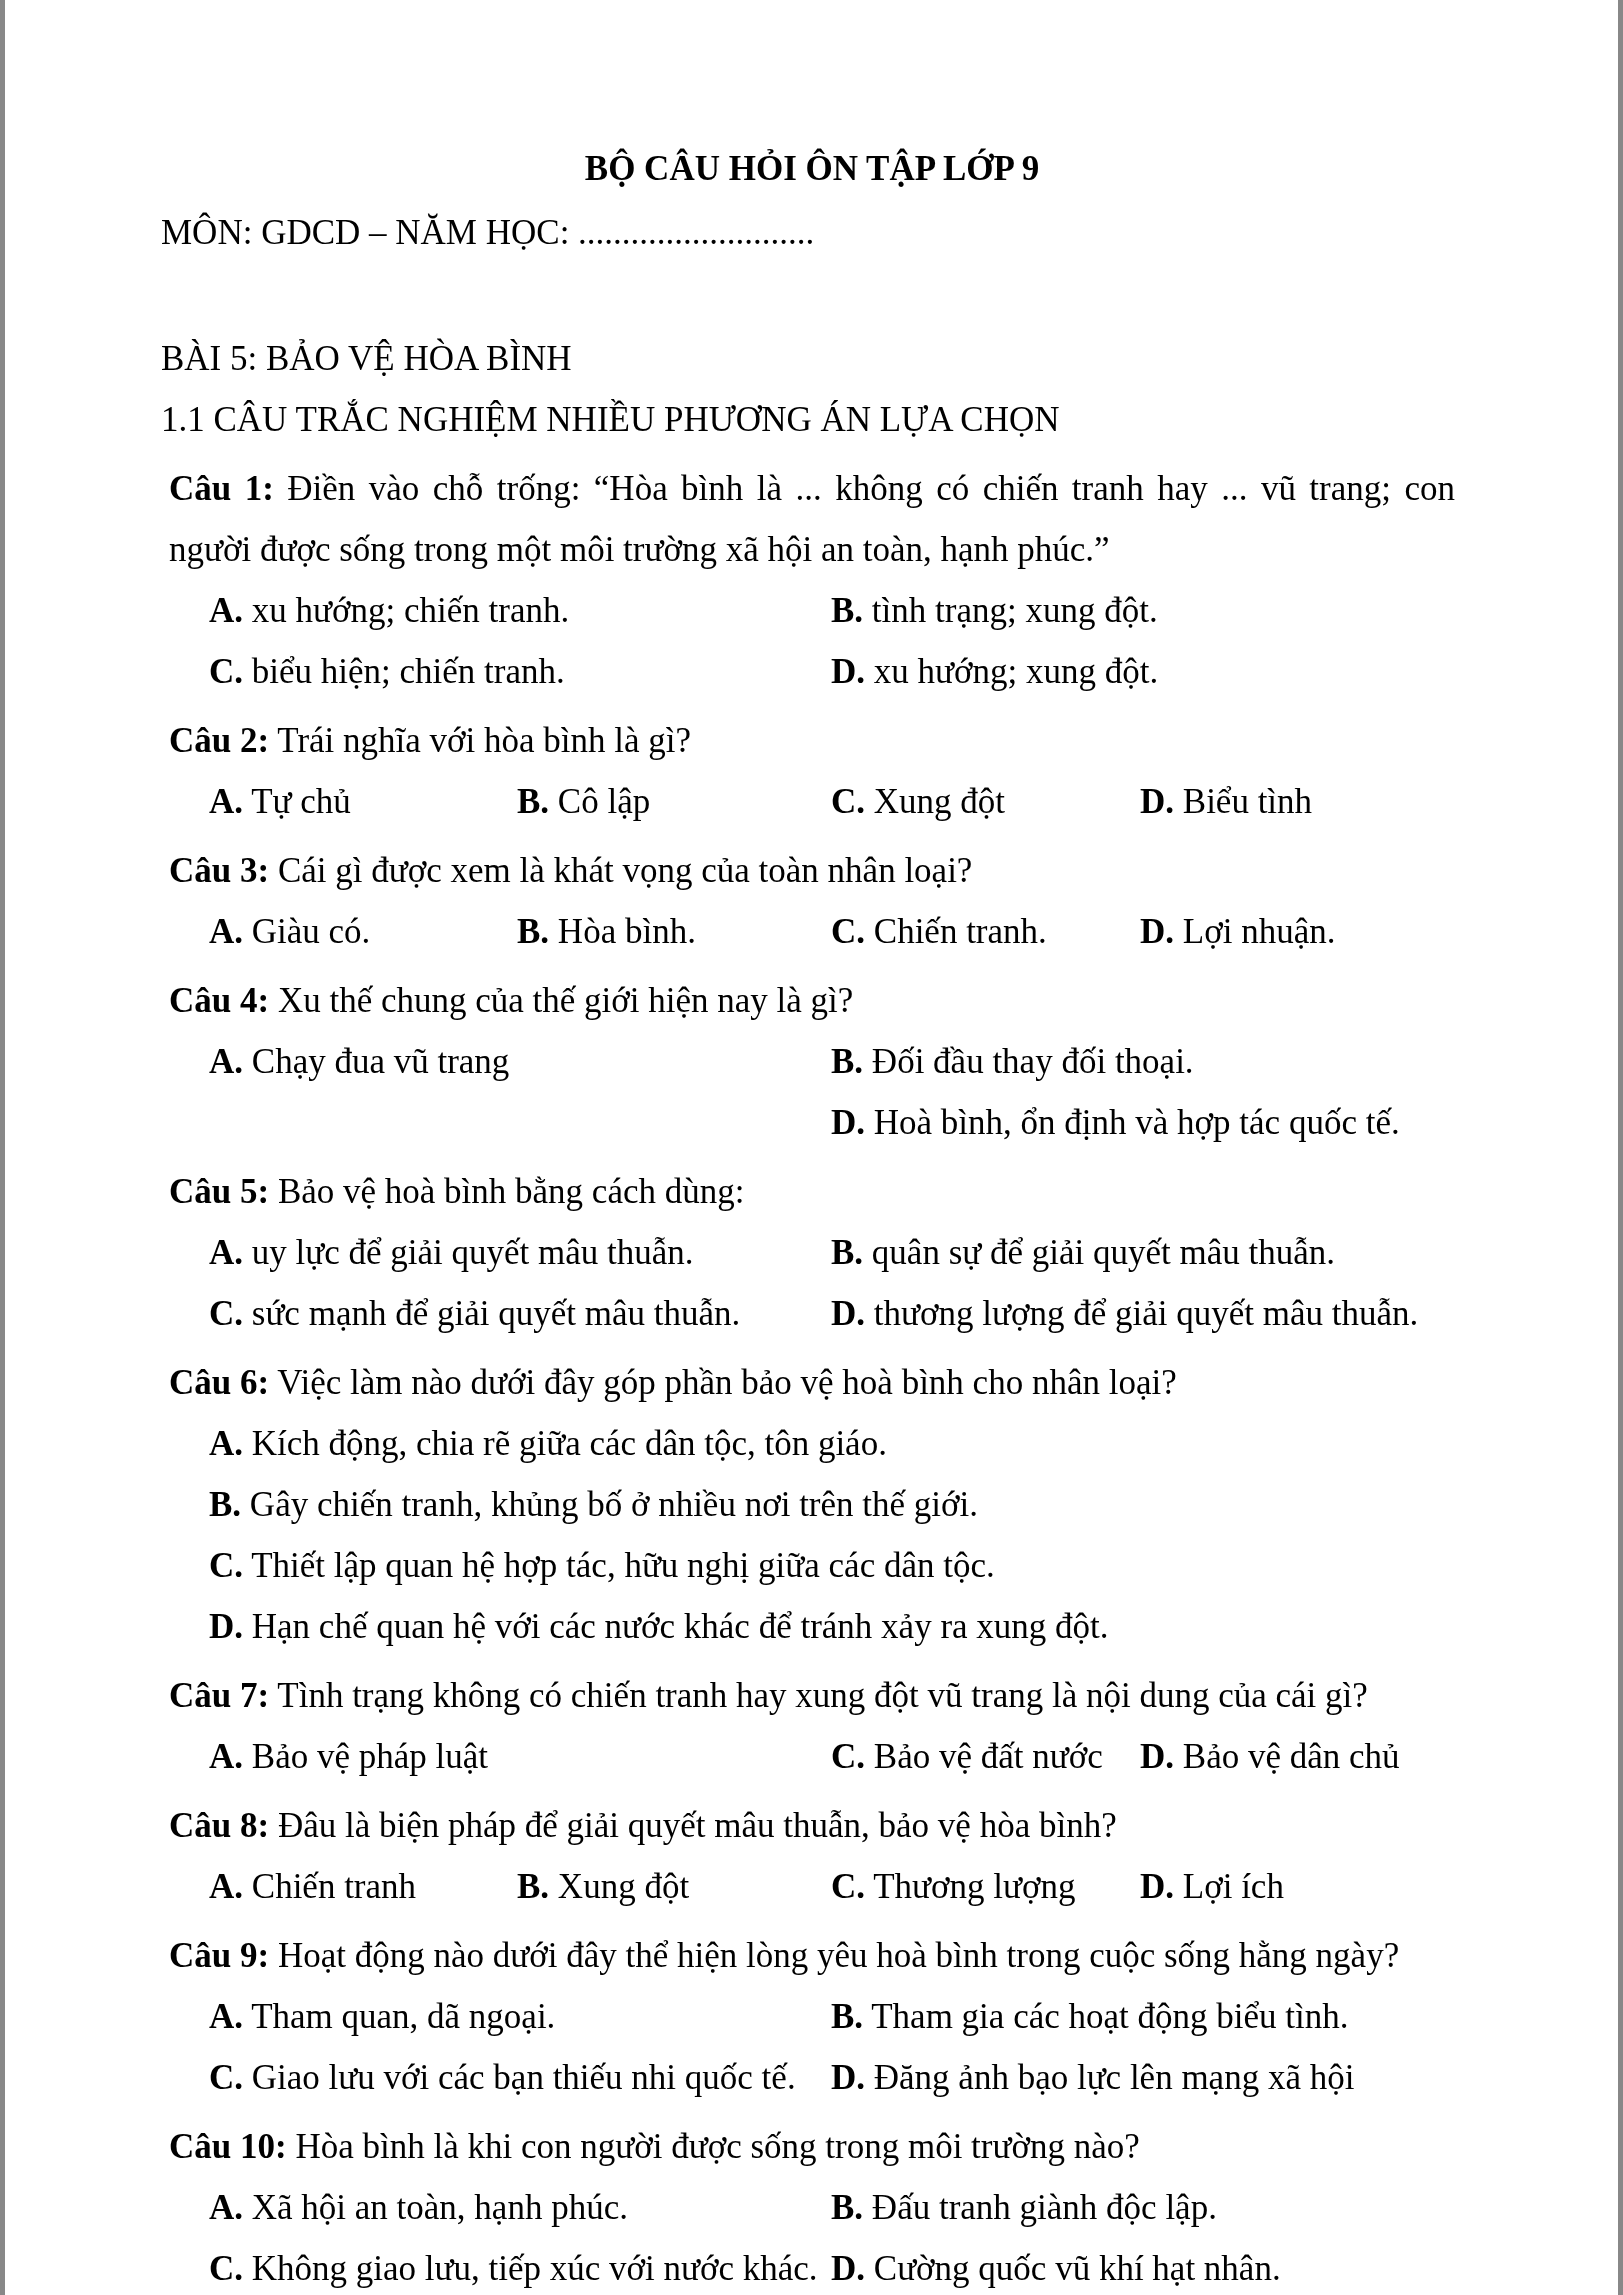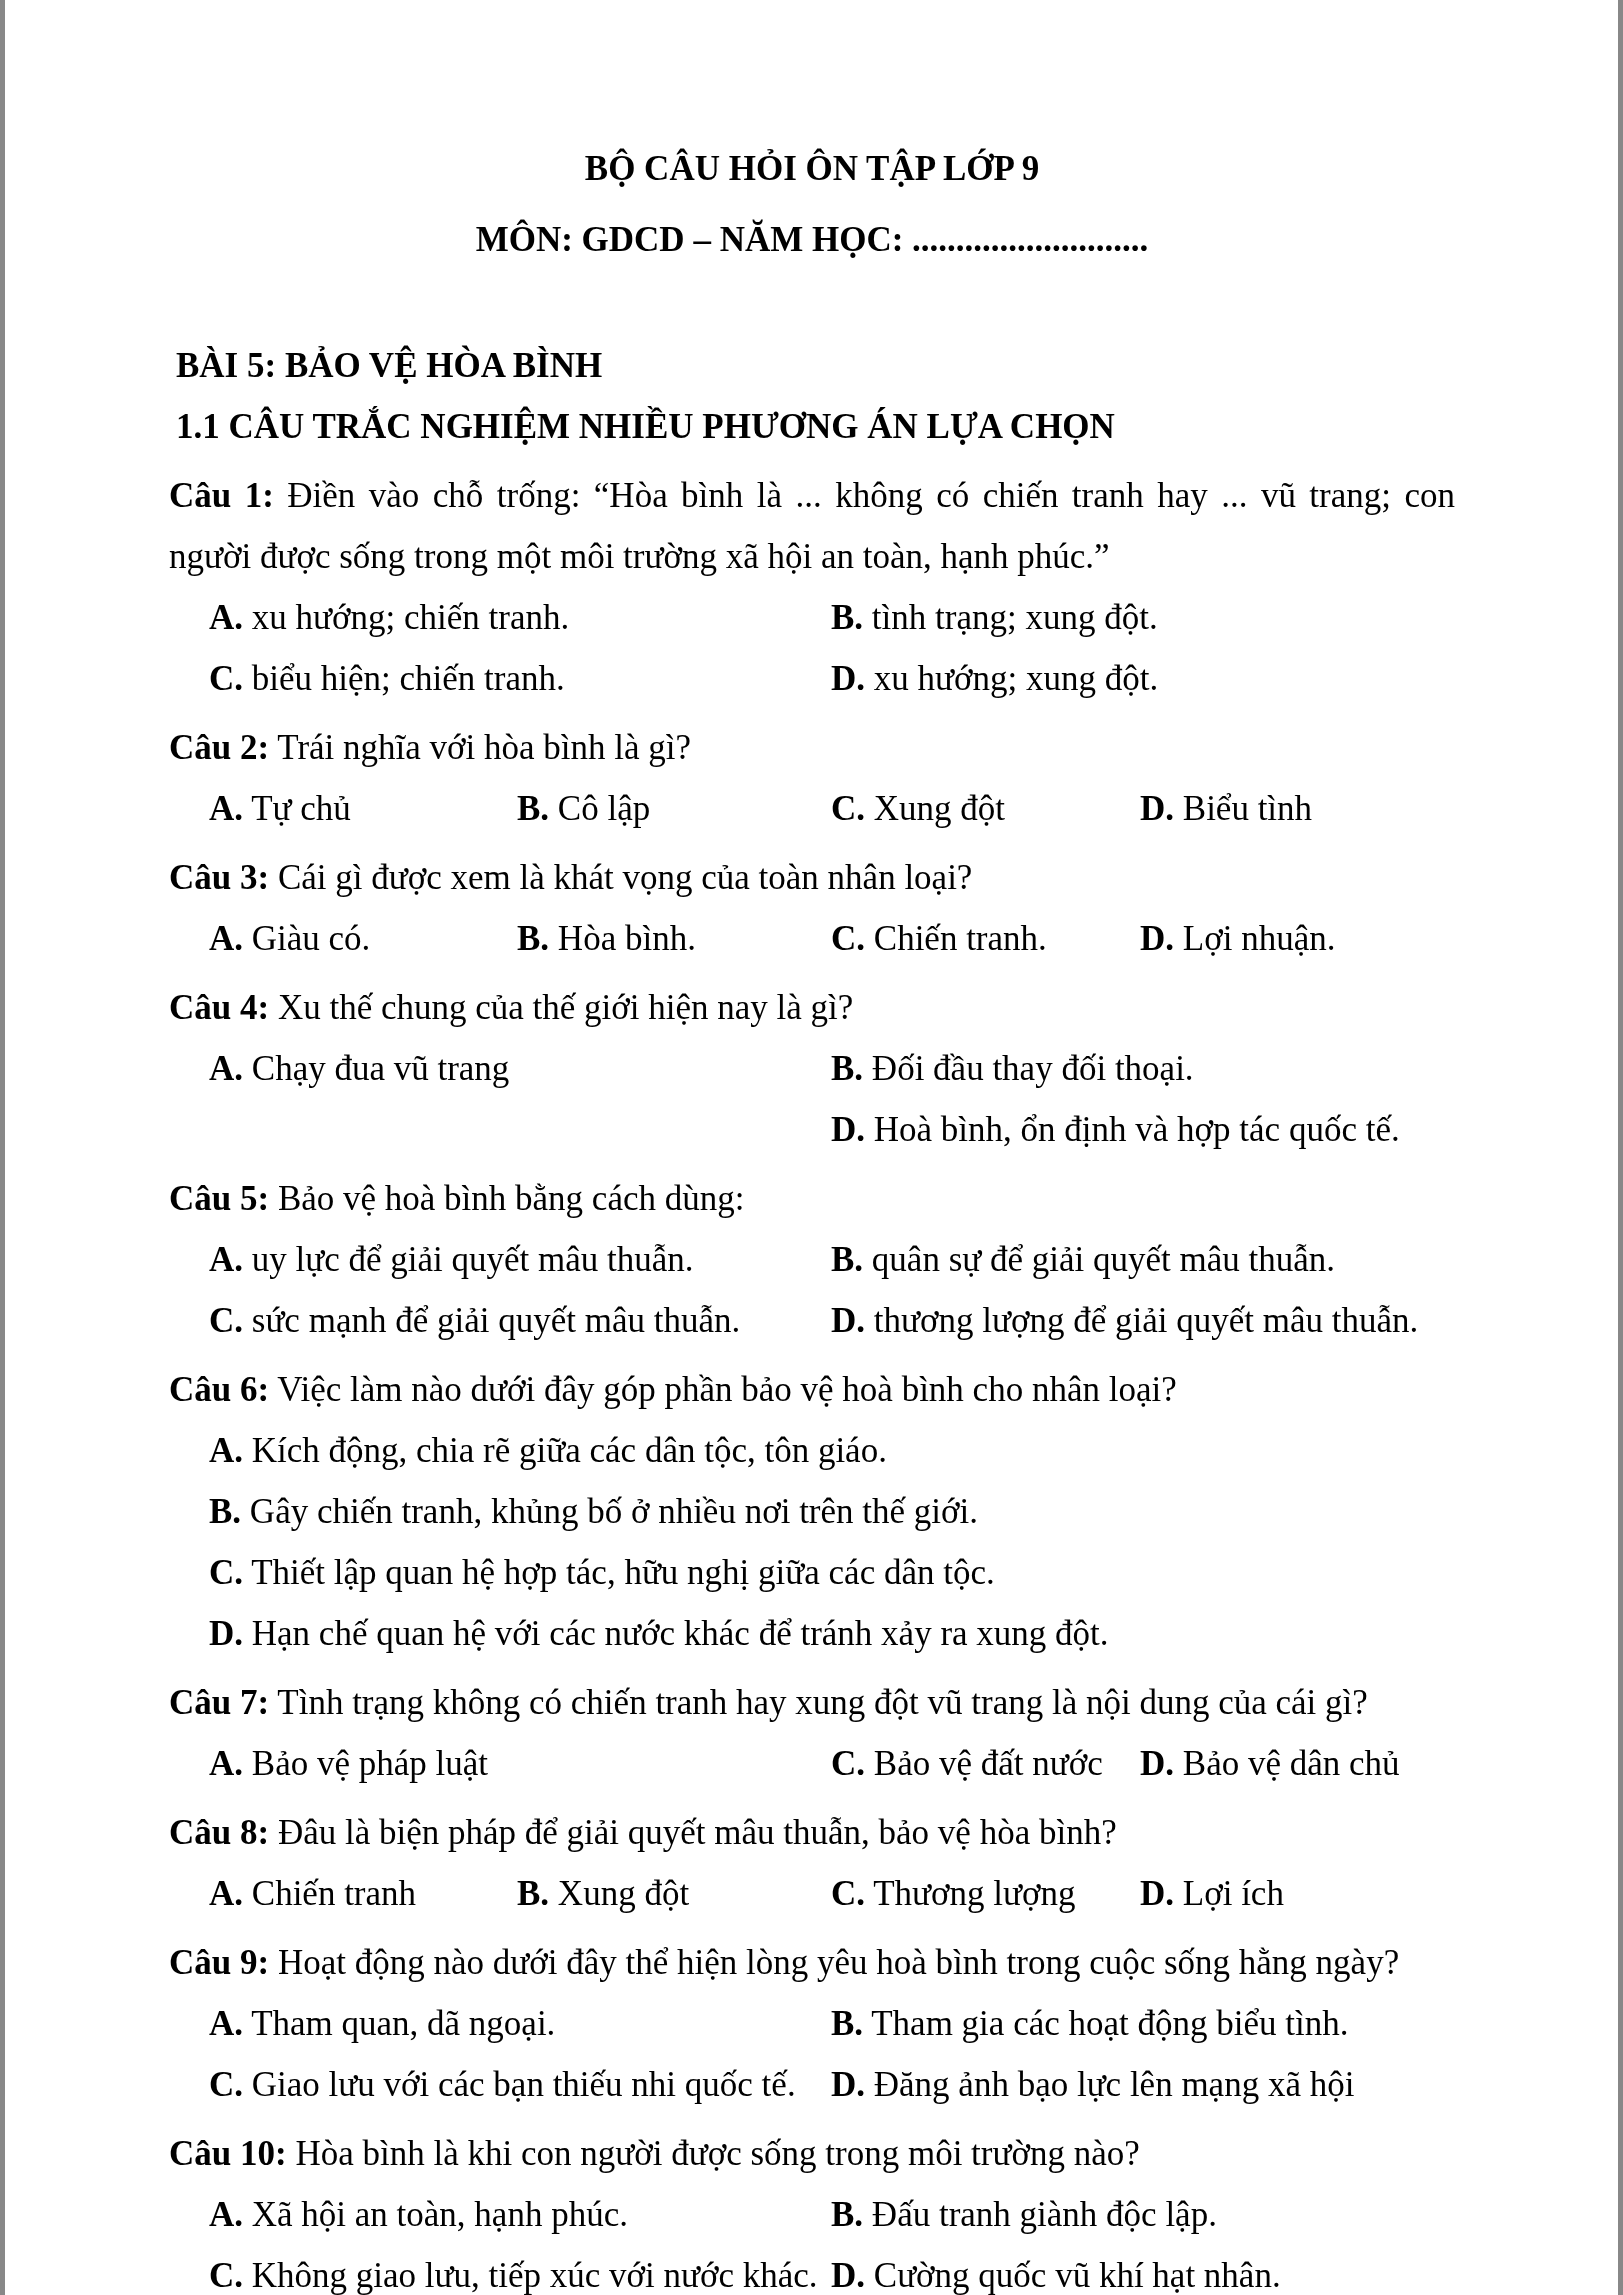--- a/index.html
+++ b/index.html
@@ -16,27 +16,27 @@
     box-sizing:border-box;
     padding:145px 155px 0 156px;
     overflow:hidden;
   }
   .doc-title{
     text-align:center;
     font-weight:bold;
     line-height:47px;
   }
   .doc-subtitle{
-    text-align:center;
-    font-weight:bold;
+    text-align:left;
+    font-weight:normal;
     line-height:47px;
-    margin-top:24px;
+    margin-top:17px;
   }
   .head-gap{height:72px;}
-  .h-line{font-weight:bold;line-height:61px;white-space:nowrap;margin-left:15px;}
+  .h-line{font-weight:normal;line-height:61px;white-space:nowrap;}
   .q{margin:8px;}
   .qline{line-height:61px;white-space:nowrap;}
   .qpara{line-height:61px;text-align:justify;}
   .qlabel{font-weight:bold;}
   .row{position:relative;height:61px;line-height:61px;font-family:Liberation Serif, serif;}
   .cell{position:absolute;top:0;white-space:nowrap;}
   .c1{left:40px;}
   .c2{left:348px;}
   .c3{left:662px;}
   .c4{left:971px;}

